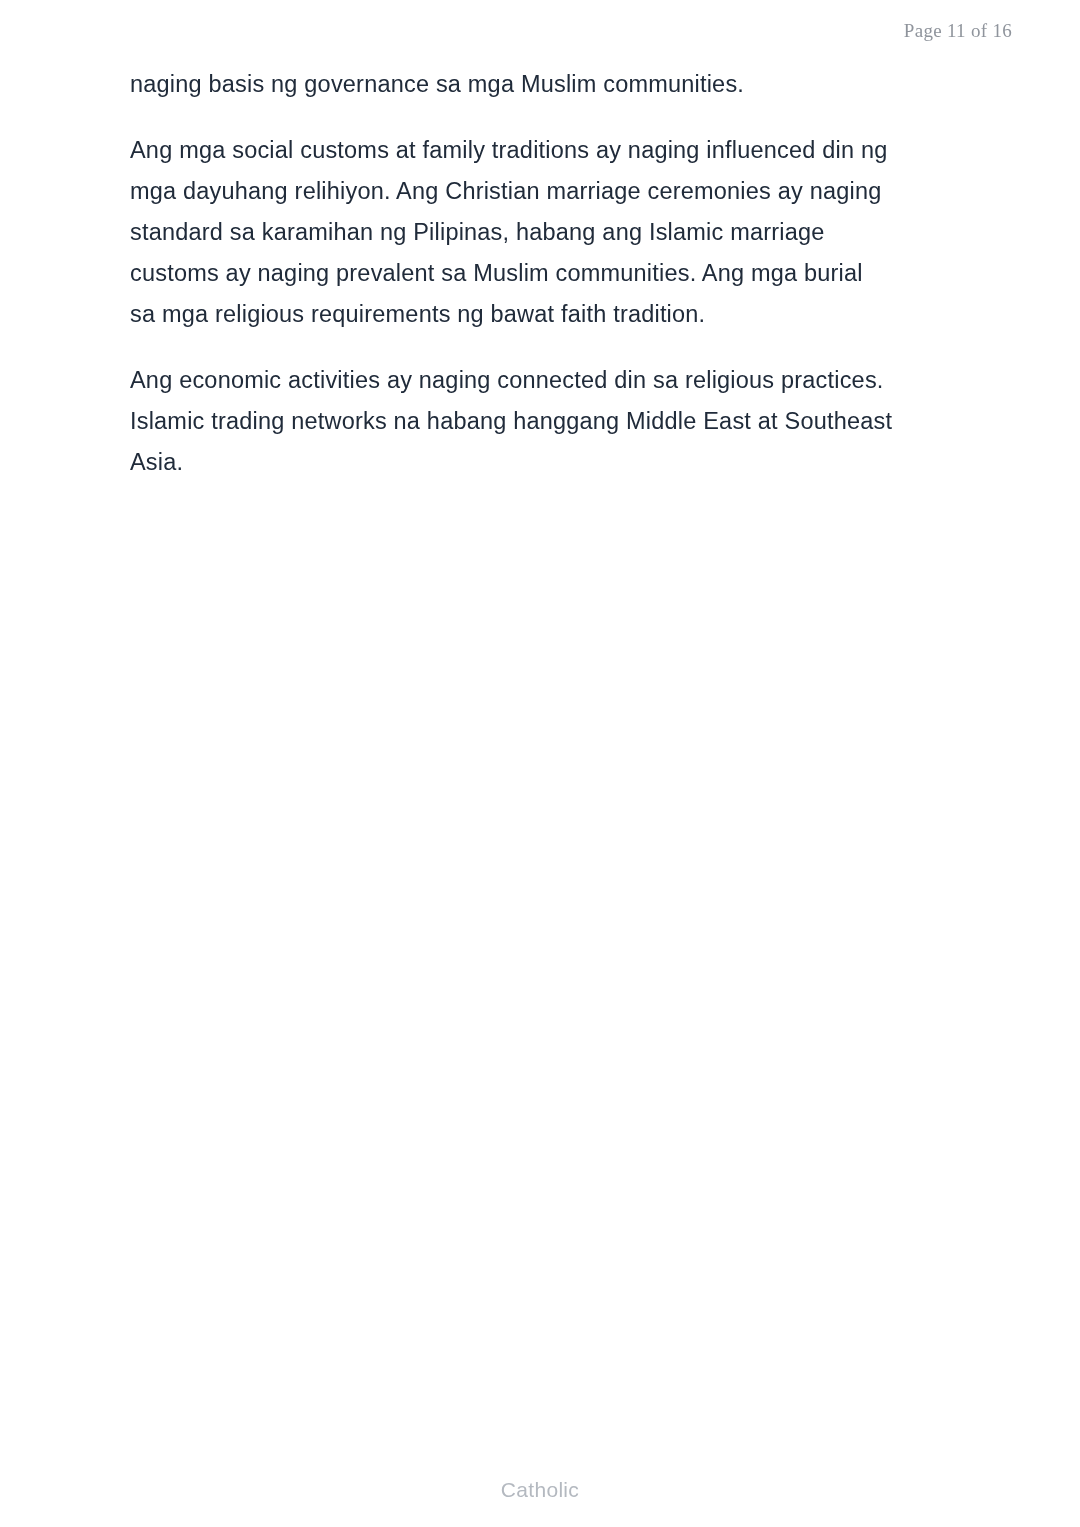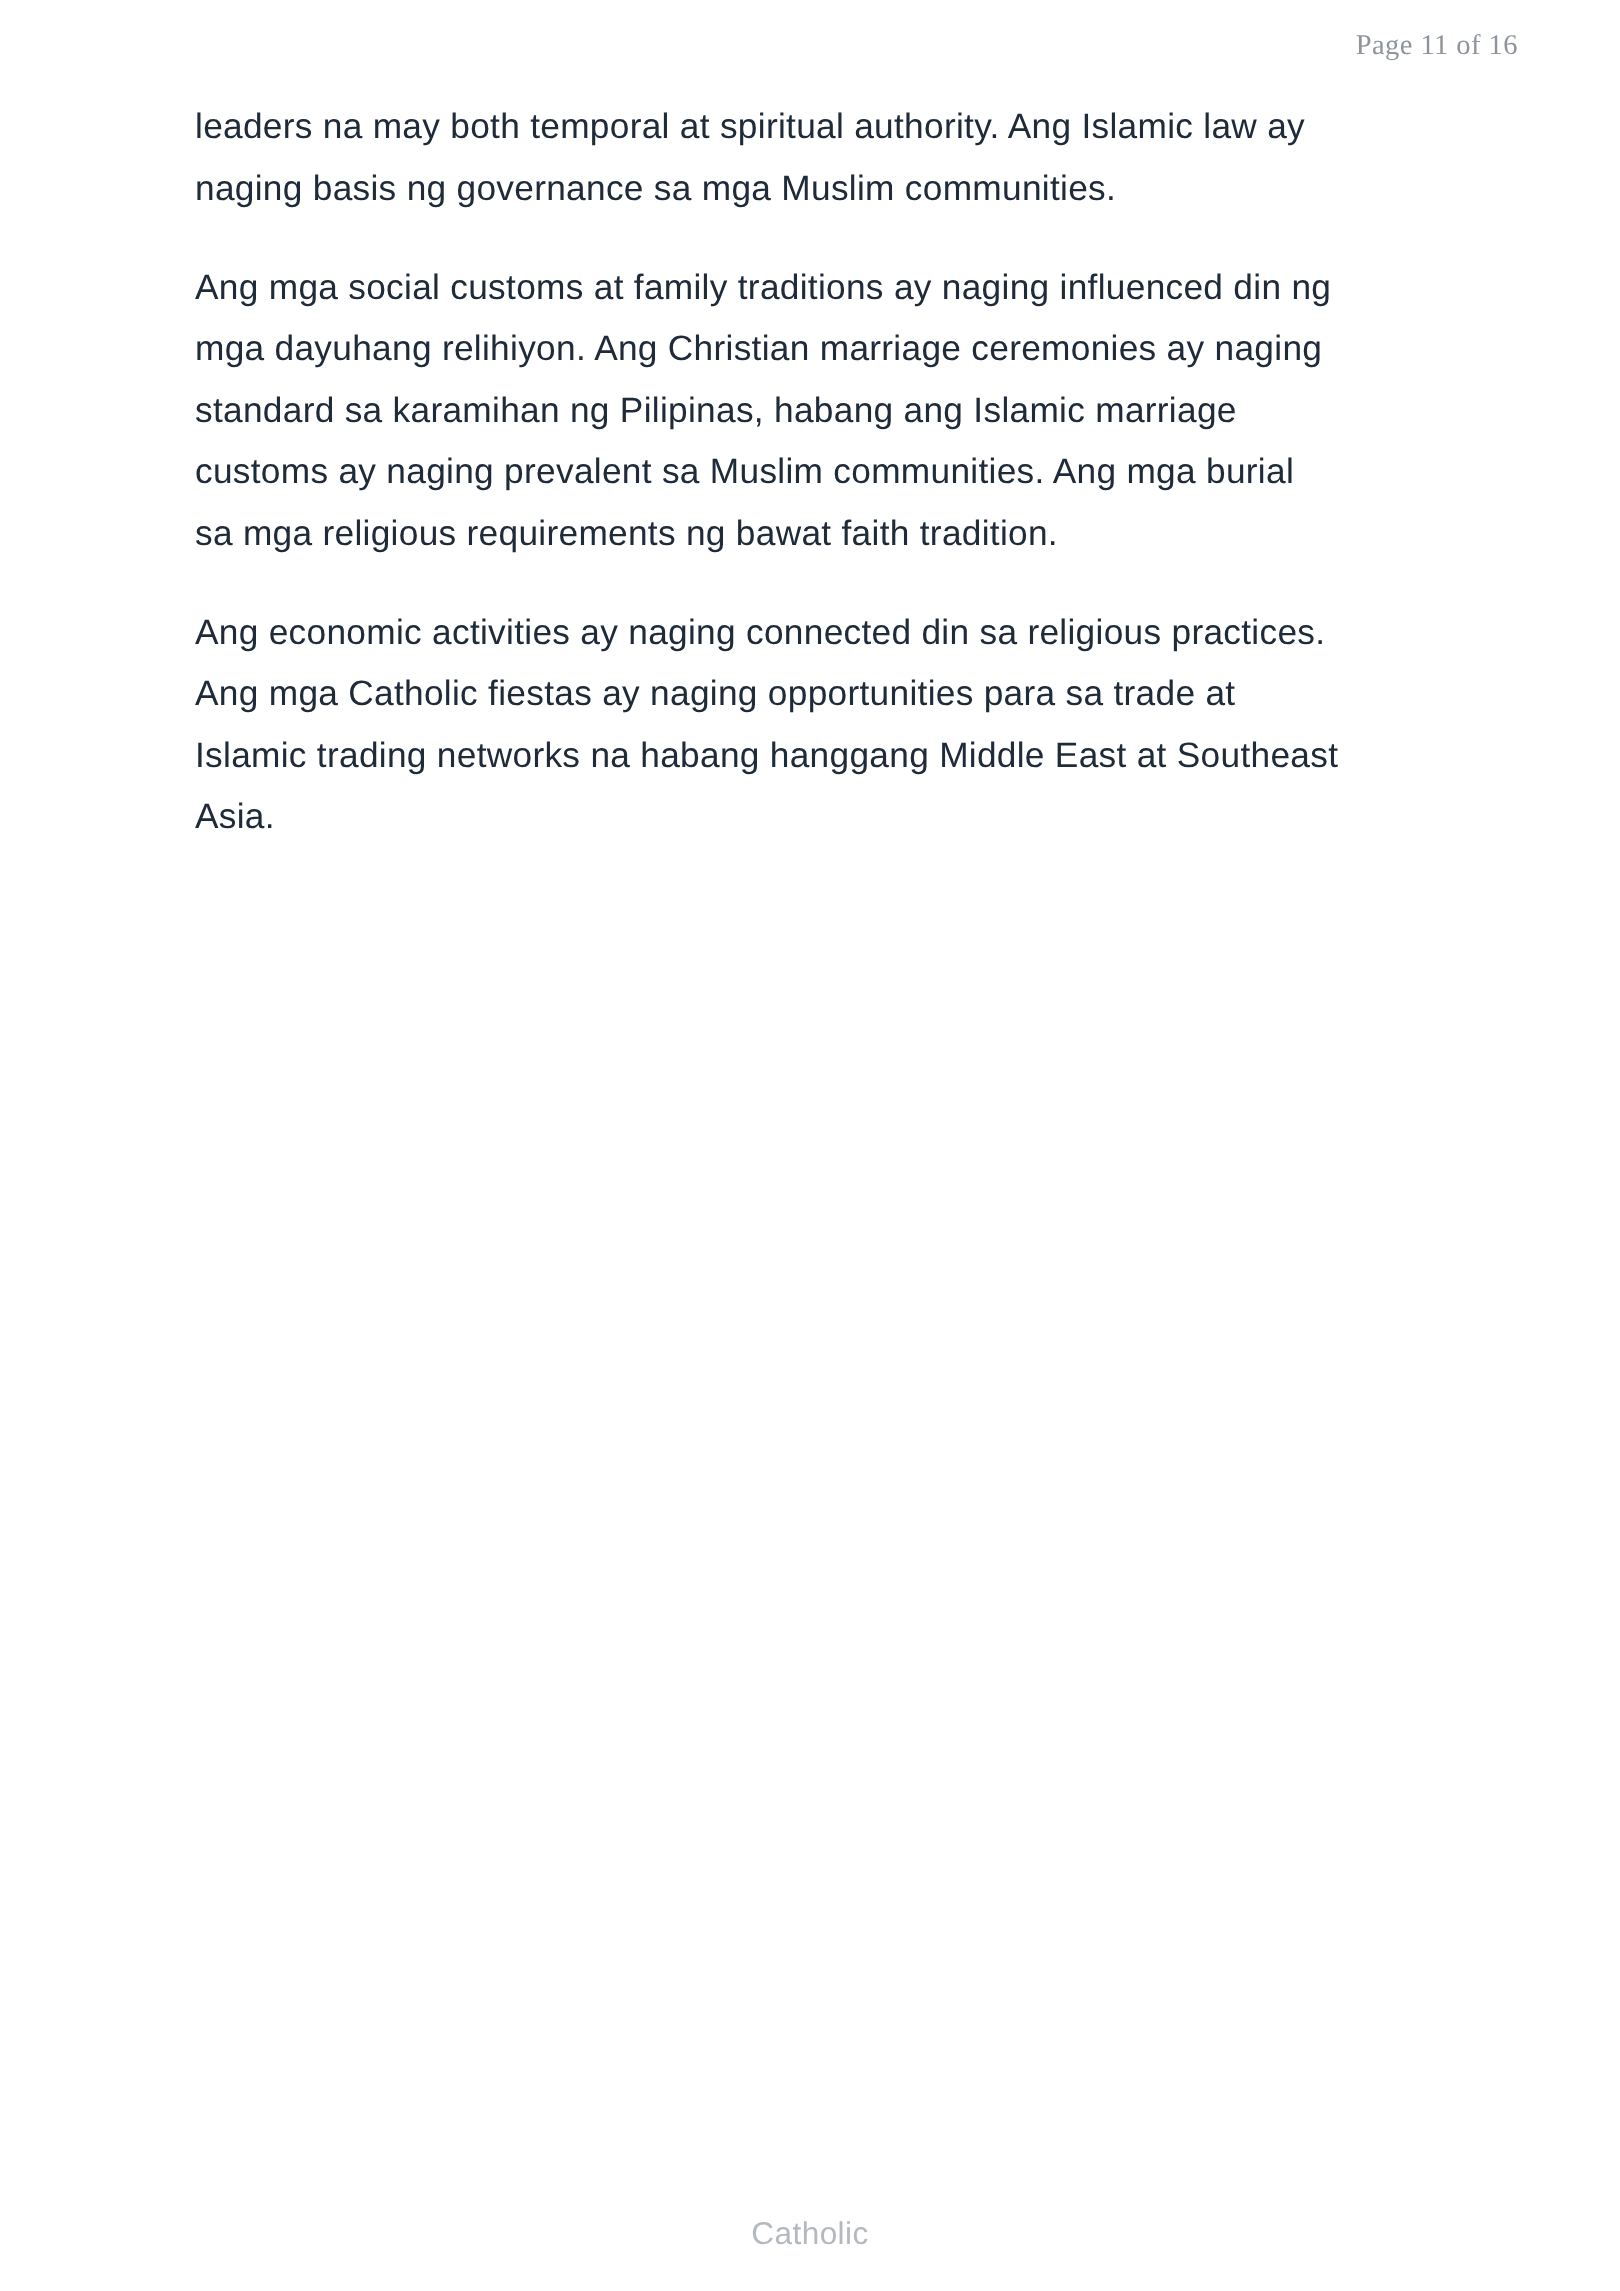--- a/index.html
+++ b/index.html
@@ -54,32 +54,30 @@
 </style>
 </head>
 <body>
 
 <div class="page">
   <div class="page-header">Page 11 of 16</div>
 
   <div class="doc-content">
 
   <div class="paragraph">
-        <div class="text-line">leaders na may both temporal at spiritual authority. Ang Islamic law ay</div>
         <div class="text-line">naging basis ng governance sa mga Muslim communities.</div>
       </div>
       <div class="paragraph">
         <div class="text-line">Ang mga social customs at family traditions ay naging influenced din ng</div>
         <div class="text-line">mga dayuhang relihiyon. Ang Christian marriage ceremonies ay naging</div>
         <div class="text-line">standard sa karamihan ng Pilipinas, habang ang Islamic marriage</div>
         <div class="text-line">customs ay naging prevalent sa Muslim communities. Ang mga burial</div>
         <div class="text-line">sa mga religious requirements ng bawat faith tradition.</div>
       </div>
       <div class="paragraph">
         <div class="text-line">Ang economic activities ay naging connected din sa religious practices.</div>
-        <div class="text-line">Ang mga Catholic fiestas ay naging opportunities para sa trade at</div>
         <div class="text-line">Islamic trading networks na habang hanggang Middle East at Southeast</div>
         <div class="text-line">Asia.</div>
       </div>
     </div>
 
   <div class="page-footer">Catholic</div>
 </div>
 
 </body></html>

